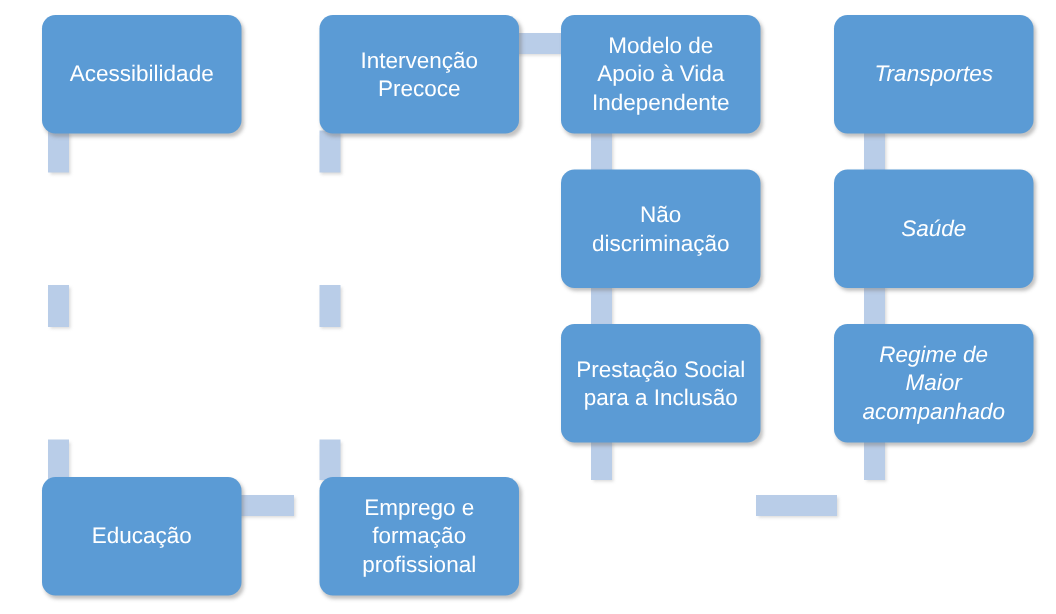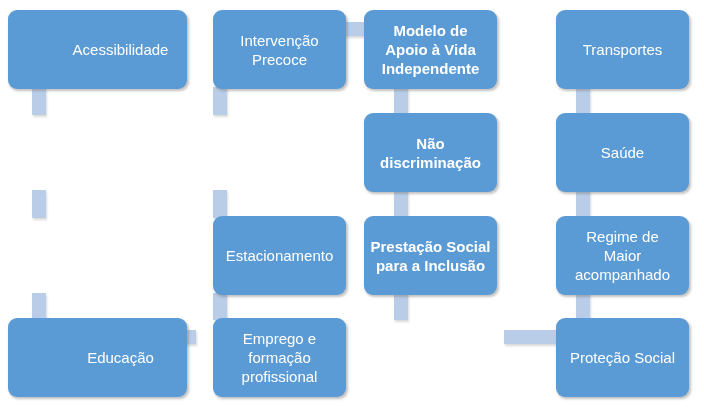--- a/index.html
+++ b/index.html
@@ -44,21 +44,21 @@
   }
   .hconn {
     position: absolute;
     height: 14px;
     width: 54px;
     background: var(--connector, #b9cde8);
     box-shadow: 1px 1.5px 2px rgba(150,150,150,0.35);
     z-index: 1;
   }
   
-  .c0 { left: 8px; padding-left: 46px; }  .c1 { left: 193px; margin-left: 20px; }  .c2 { left: 364px; font-weight: bold; }  .c3 { left: 556px; }
+  .c0 { left: 28px; }  .c1 { left: 193px; margin-left: 20px; }  .c2 { left: 374px; }  .c3 { left: 556px; font-style: italic; }
   
   .r0 { top: 10px; }   .r1 { top: 113px; }   .r2 { top: 216px; }   .r3 { top: 318px; }
   
   .vc0 { left: 32px; } .vc1 { left: 213px; } .vc2 { left: 394px; } .vc3 { left: 576px; }
   
   .g0 { top: 87px;  height: 28px; }
   .g1 { top: 190px; height: 28px; }
   .g2 { top: 293px; height: 27px; }
   
   .h-top      { left: 323px; top: 22px;  }
@@ -94,23 +94,20 @@
     <span class="box-label">Acessibilidade</span>
   </div>
   <div class="box c0 r3">
     <span class="box-label">Educação</span>
   </div>
 
   <div class="box c1 r0">
     <span class="box-label">Intervenção
 Precoce</span>
   </div>
-  <div class="box c1 r2">
-    <span class="box-label">Estacionamento</span>
-  </div>
   <div class="box c1 r3">
     <span class="box-label">Emprego e
 formação
 profissional</span>
   </div>
 
   <div class="box c2 r0">
     <span class="box-label">Modelo de
 Apoio à Vida
 Independente</span>
@@ -128,17 +125,14 @@
     <span class="box-label">Transportes</span>
   </div>
   <div class="box c3 r1">
     <span class="box-label">Saúde</span>
   </div>
   <div class="box c3 r2">
     <span class="box-label">Regime de
 Maior
 acompanhado</span>
   </div>
-  <div class="box c3 r3">
-    <span class="box-label">Proteção Social</span>
-  </div>
 
 </div>
 
 </body></html>

